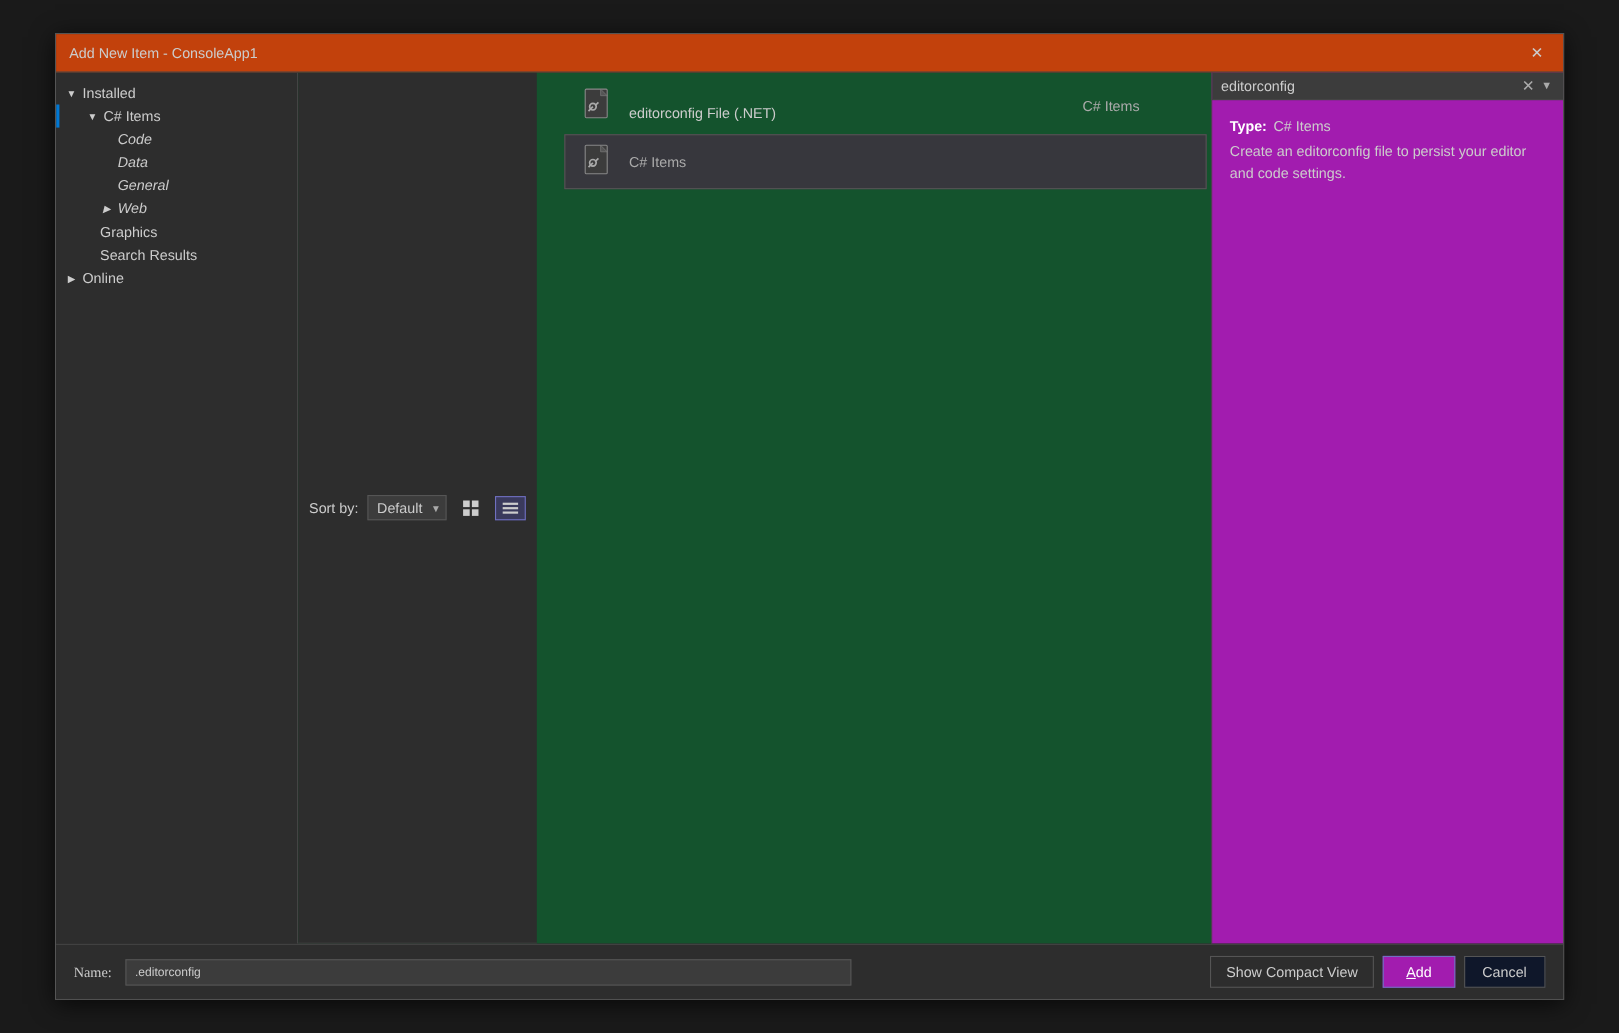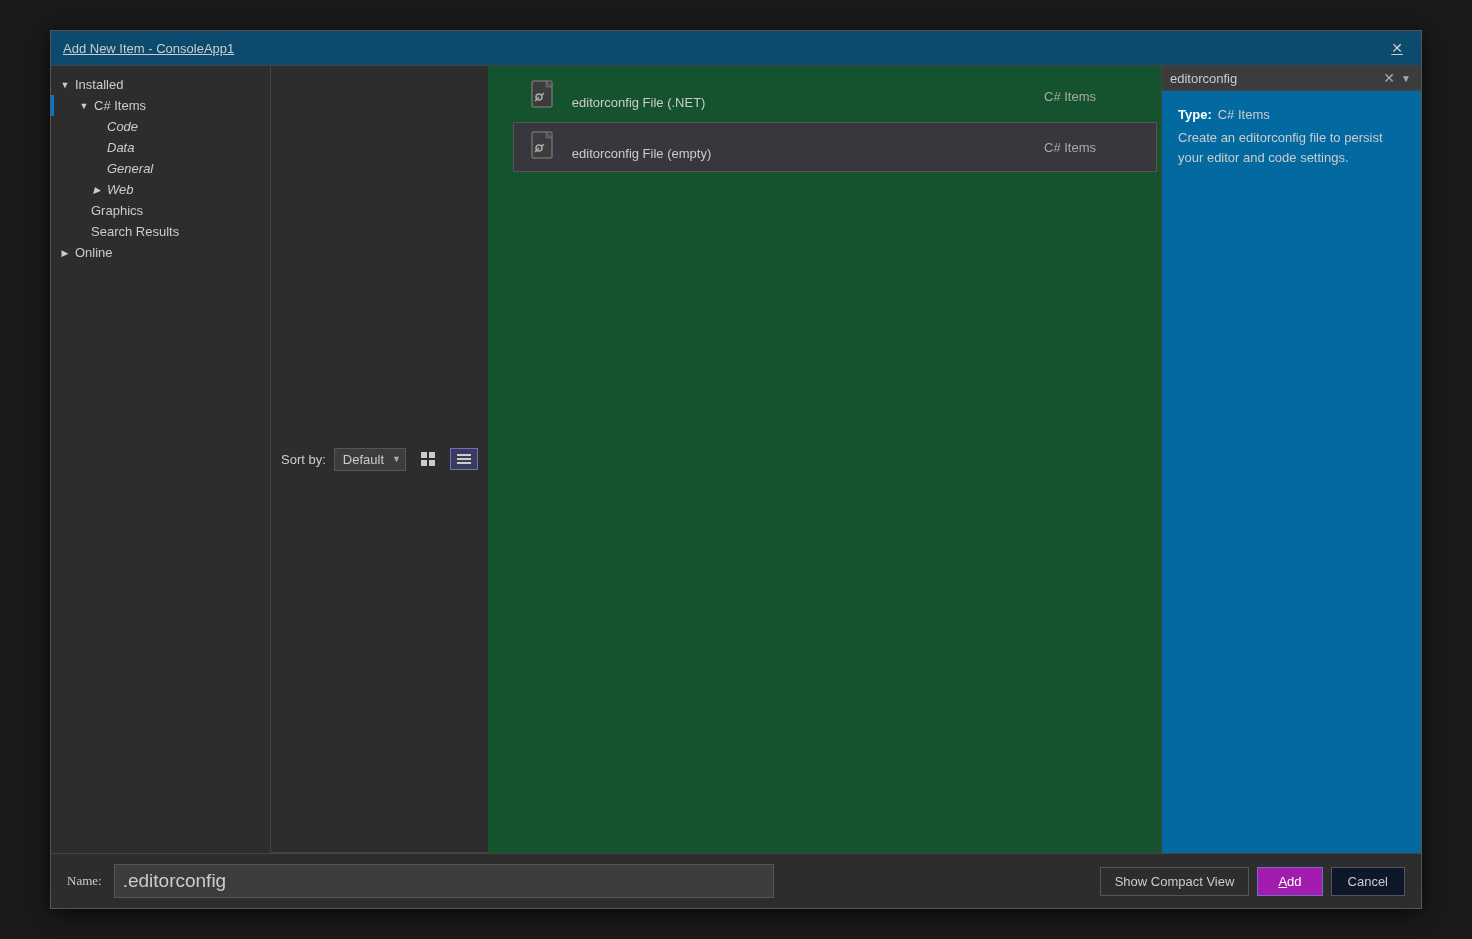--- a/index.html
+++ b/index.html
@@ -20,28 +20,27 @@
       width: 1372px;
       height: 879px;
       background: #2d2d2d;
       border: 1px solid #555;
       display: flex;
       flex-direction: column;
       box-shadow: 0 4px 20px rgba(0,0,0,0.7);
     }
 
     .title-bar {
-      background: #0c4a6e;
+      background: #c2410c;
       border-bottom: 1px solid #444;
       padding: 8px 12px;
       display: flex;
       justify-content: space-between;
       align-items: center;
       flex-shrink: 0;
-      text-decoration: underline;
     }
 
     .title-bar-text {
       color: #cccccc;
       font-size: 13px;
     }
 
     .close-btn {
       background: none;
       border: none;
@@ -198,22 +197,22 @@
 
     .item-category {
       color: #aaaaaa;
       font-size: 13px;
       min-width: 100px;
       text-align: left;
     }
 
     
     .right-panel {
-      width: 260px;
-      background: #0369a1;
+      width: 320px;
+      background: #a21caf;
       border-left: 1px solid #444;
       padding: 0;
       flex-shrink: 0;
       display: flex;
       flex-direction: column;
     }
 
     .search-bar {
       display: flex;
       align-items: center;
@@ -293,21 +292,21 @@
       white-space: nowrap;
       font-family: Liberation Serif, serif;
     }
 
     .name-input {
       flex: 1;
       background: #3c3c3c;
       border: 1px solid #555;
       color: #cccccc;
       padding: 5px 8px;
-      font-size: 19px;
+      font-size: 11px;
       outline: none;
       max-width: 660px;
     }
 
     .bottom-actions {
       margin-left: auto;
       display: flex;
       gap: 8px;
       align-items: center;
       padding-left: 37px;
@@ -489,21 +488,20 @@
         <div class="item-row selected">
           <div class="item-icon">
             <svg class="file-icon-svg" viewBox="0 0 28 32" fill="none" xmlns="http://www.w3.org/2000/svg">
               <rect x="2" y="1" width="20" height="26" rx="1" fill="#3c3c3c" stroke="#888" stroke-width="1"></rect>
               <path d="M16 1 L22 7 L16 7 Z" fill="#555" stroke="#888" stroke-width="0.5"></path>
               <circle cx="9" cy="17" r="3" fill="none" stroke="#aaa" stroke-width="1.5"></circle>
               <line x1="11" y1="16" x2="14" y2="13" stroke="#aaa" stroke-width="1.5"></line>
               <line x1="5" y1="21" x2="9" y2="17" stroke="#aaa" stroke-width="1.5"></line>
             </svg>
           </div>
-          <span class="item-name">editorconfig File (empty)</span>
           <span class="item-category">C# Items</span>
         </div>
 
       </div>
     </div>
 
     <div class="right-panel">
 
       <div class="search-bar">
         <input type="text" class="search-input" value="editorconfig" style="">

